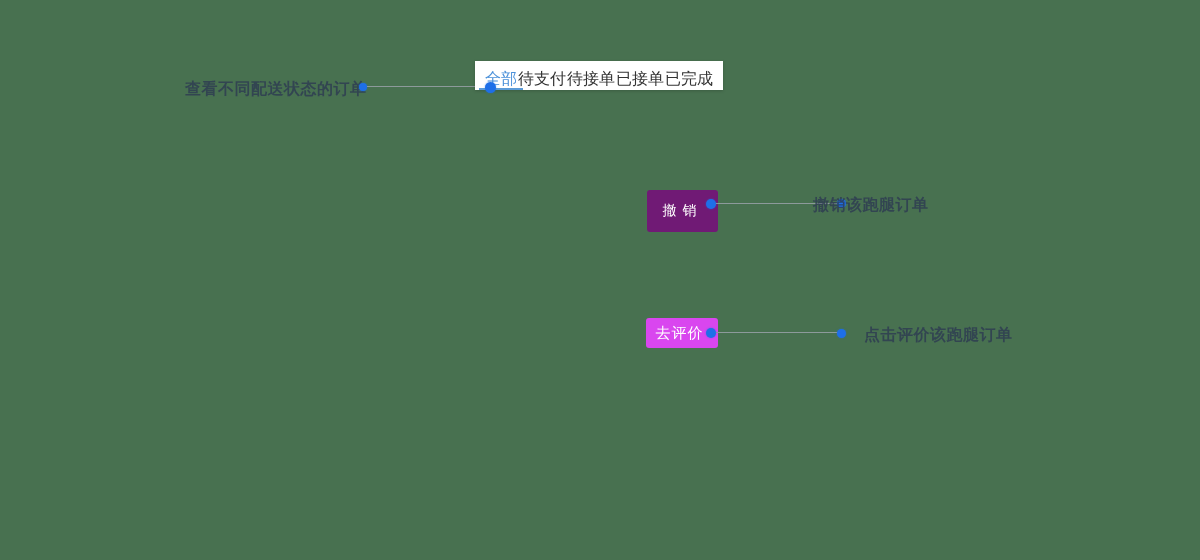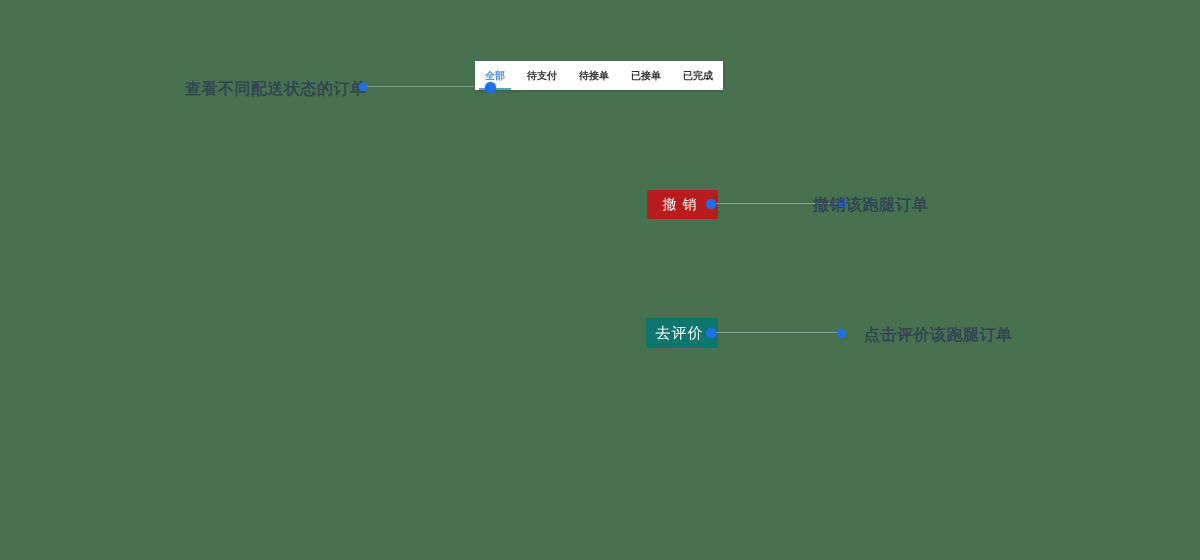--- a/index.html
+++ b/index.html
@@ -57,25 +57,24 @@
     align-items: stretch;
     justify-content: space-between;
     padding: 0 10px;
     box-sizing: border-box;
     box-shadow: 0 1px 3px rgba(0,0,0,0.18);
     z-index: 5;
   }
   .tab {
     position: relative;
     display: flex;
-    align-items: center;
-    font-size: 10px;
+    align-items: flex-end;
+    font-size: 16px;
     color: #333333;
     cursor: pointer;
-    font-weight: bold;
   }
   .tab.active { color: #4a90d9; }
   .tab .underline {
     display: none;
     position: absolute;
     left: -6px; right: -6px; bottom: 0;
     height: 2px;
     background: #5b9bd8;
   }
   .tab.active .underline { display: block; }
@@ -87,30 +86,30 @@
     align-items: center;
     justify-content: center;
     color: #ffffff;
     border: none;
     border-radius: 3px;
     cursor: pointer;
     font-family: inherit;
   }
   #btn-revoke {
     left: 647px; top: 190px;
-    width: 71px; height: 29px;
-    background: #b91c1c;
+    width: 71px; height: 42px;
+    background: #701a75;
     font-size: 14px;
     letter-spacing: 6px;
     padding-left: 6px;
   }
   #btn-review {
     left: 646px; top: 318px;
     width: 72px; height: 30px;
-    background: #0f766e;
+    background: #d946ef;
     font-size: 15px;
     letter-spacing: 1px;
     padding-left: 1px;
   }
 </style>
 </head>
 <body>
 
 <div class="note" id="note-tabs">查看不同配送状态的订单</div>
 <div class="dot" id="dot-note-tabs"></div>

